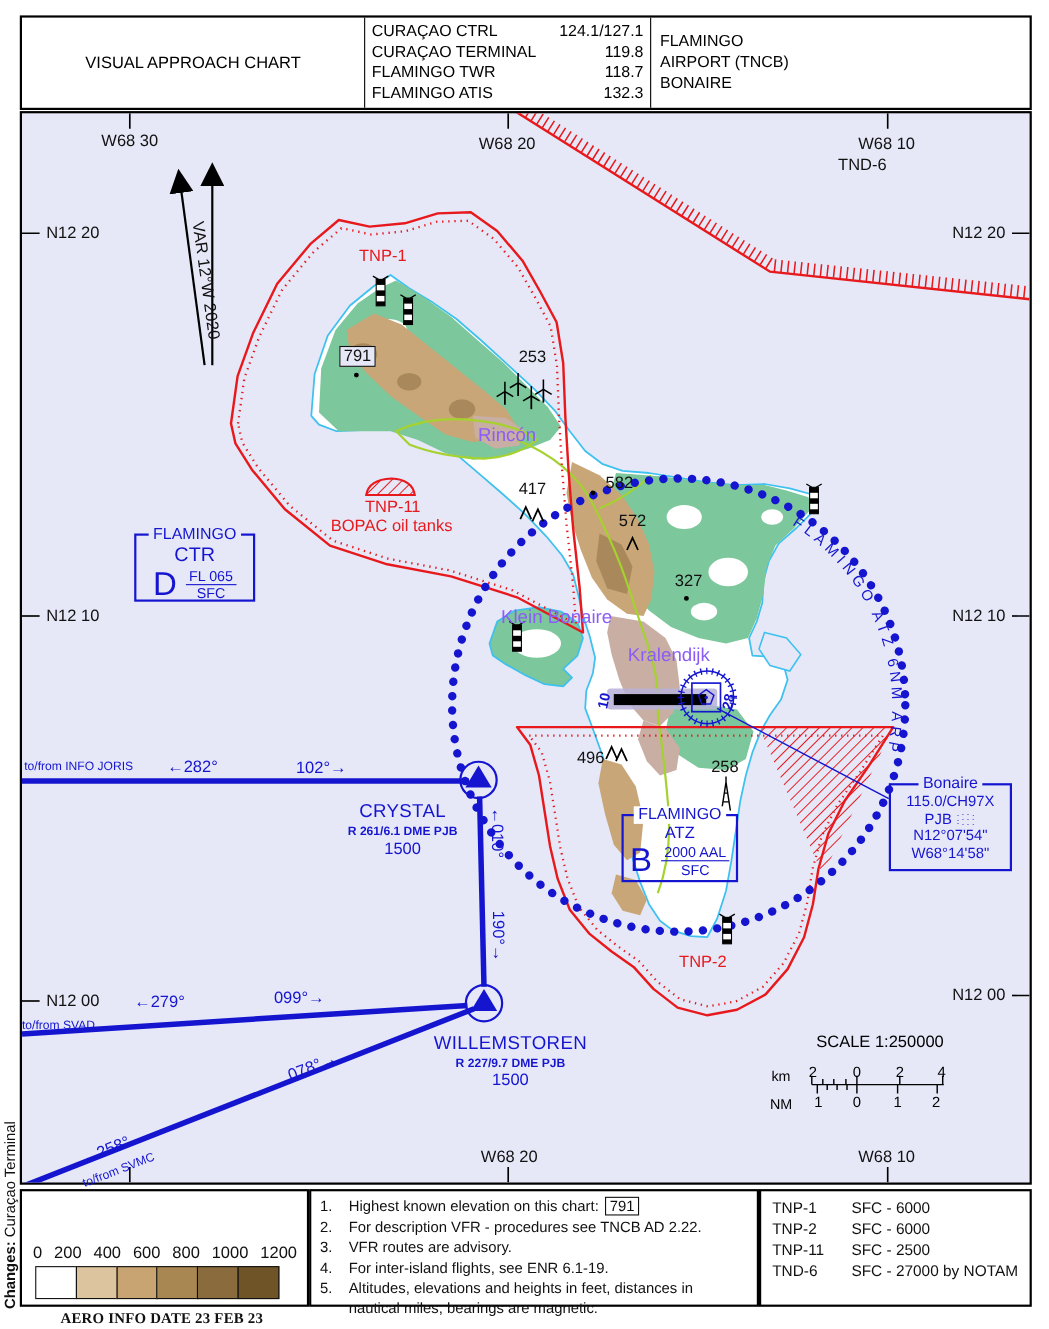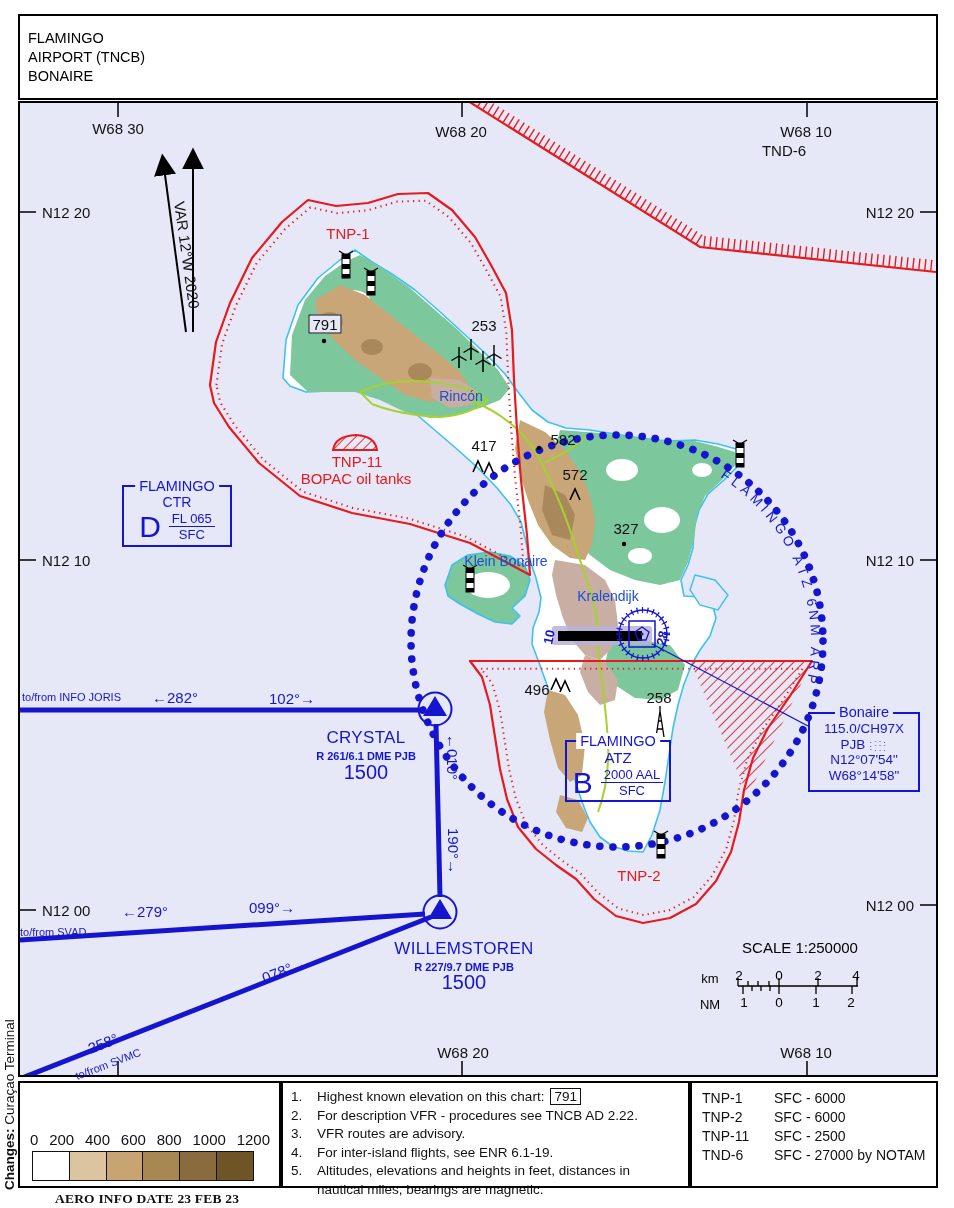--- a/index.html
+++ b/index.html
@@ -3,21 +3,21 @@
 <meta charset="utf-8">
 <style>
   html,body{margin:0;padding:0;background:#fff;}
   body{width:954px;height:1208px;position:relative;font-family:"Liberation Sans",sans-serif;overflow:hidden;}
   .abs{position:absolute;}
   .c{transform:translate(-50%,-50%);white-space:nowrap;}
   .vl{transform:translateY(-50%);white-space:nowrap;}
   .vr{transform:translate(-100%,-50%);white-space:nowrap;}
   .blue{color:#1515D0;}
   .red{color:#E8191C;}
-  .town{font-size:14px;color:#1d4ed8;}
+  .town{font-size:17px;color:#8b5cf6;}
   .obs{font-size:15px;color:#111;}
   .sm{font-size:11px;}
   
   .hdr{left:18px;top:14px;width:920px;height:86px;border:2px solid #000;box-sizing:border-box;display:flex;background:#fff;}
   .hcell{border-right:1.5px solid #000;box-sizing:border-box;display:flex;flex-direction:column;justify-content:center;}
   .hcell:last-child{border-right:none;}
   .htitle{width:312px;align-items:center;font-size:15px;}
   .hinfo{width:205px;padding-left:8px;font-size:14px;line-height:19px;}
   .hfreq{width:260px;padding:0 6px;font-size:14.5px;line-height:18.5px;}
   .hfrow{display:flex;justify-content:space-between;}
@@ -46,28 +46,49 @@
   .boxed791{border:1.5px solid #111;padding:0 3px;margin-left:6px;}
   .tnptab{font-size:14px;line-height:19px;color:#111;}
   .tnptab .trow{display:flex;}
   .tnptab .tname{width:72px;flex:none;}
   .aeroinfo{font-family:"Liberation Serif",serif;font-size:13.5px;font-weight:700;letter-spacing:.2px;color:#111;}
   .changes{font-size:13.5px;color:#111;transform-origin:0 0;transform:rotate(-90deg);white-space:nowrap;}
   .changes b{font-weight:700;}
   .rtlabel{font-size:15px;color:#1515D0;}
   .wpname{font-size:17px;color:#1515D0;letter-spacing:.3px;}
   .wprad{font-size:11px;color:#1515D0;font-weight:700;}
-  .wpalt{font-size:20px;color:#1515D0;}
+  .wpalt{font-size:15px;color:#1515D0;}
   .rwy{font-size:13px;color:#1515D0;font-weight:700;}
   .gridlbl{font-size:15px;color:#111;}
 </style>
 </head>
 <body>
 
 <div class="abs hdr">
+  <div class="hcell htitle">
+    <span>VISUAL APPROACH CHART</span>
+  </div>
+  <div class="hcell hfreq">
+    <div class="hfrow">
+        <span>CURAÇAO CTRL</span>
+        <span>124.1/127.1</span>
+      </div>
+    <div class="hfrow">
+        <span>CURAÇAO TERMINAL</span>
+        <span>119.8</span>
+      </div>
+    <div class="hfrow">
+        <span>FLAMINGO TWR</span>
+        <span>118.7</span>
+      </div>
+    <div class="hfrow">
+        <span>FLAMINGO ATIS</span>
+        <span>132.3</span>
+      </div>
+  </div>
   <div class="hcell hapt">
     <span>FLAMINGO</span>
     <span>AIRPORT (TNCB)</span>
     <span>BONAIRE</span>
   </div>
 </div>
 
 <div class="abs map"></div>
 
 <svg class="abs" style="left:0;top:0;" width="954" height="1208" viewBox="0 0 954 1208">
@@ -307,21 +328,21 @@
 <div class="abs sm blue" style="left:20px;top:926px;">to/from SVAD</div>
 <div class="abs c wpname" style="left:464px;top:949px;text-align:center;">WILLEMSTOREN</div>
 <div class="abs c wprad" style="left:464px;top:967px;">R 227/9.7 DME PJB</div>
 <div class="abs c wpalt" style="left:464px;top:982px;">1500</div>
 <div class="abs c rtlabel" style="left:96px;top:1046px;transform:translate(-50%,-50%) rotate(-21deg);">←258°</div>
 <div class="abs c sm blue" style="left:108px;top:1064px;transform:translate(-50%,-50%) rotate(-21deg);">to/from SVMC</div>
 <div class="abs c rtlabel" style="left:284px;top:970px;transform:translate(-50%,-50%) rotate(-21deg);">078°→</div>
 
 <div class="abs absbox" style="left:122px;top:485px;width:110px;height:62px;">
   <span class="ttl">FLAMINGO</span>
-  <div style="font-size:14px;margin-top:7px;">CTR</div>
+  <div style="font-size:18px;margin-top:7px;">CTR</div>
   <div class="classrow">
     <span class="classletter">D</span>
     <span class="frac"><span class="up">FL 065</span><span>SFC</span></span>
   </div>
 </div>
 <div class="abs absbox" style="left:565px;top:740px;width:106px;height:62px;">
   <span class="ttl wbg">FLAMINGO</span>
   <div style="font-size:15px;margin-top:7px;">ATZ</div>
   <div class="classrow">
     <span class="classletter">B</span>

